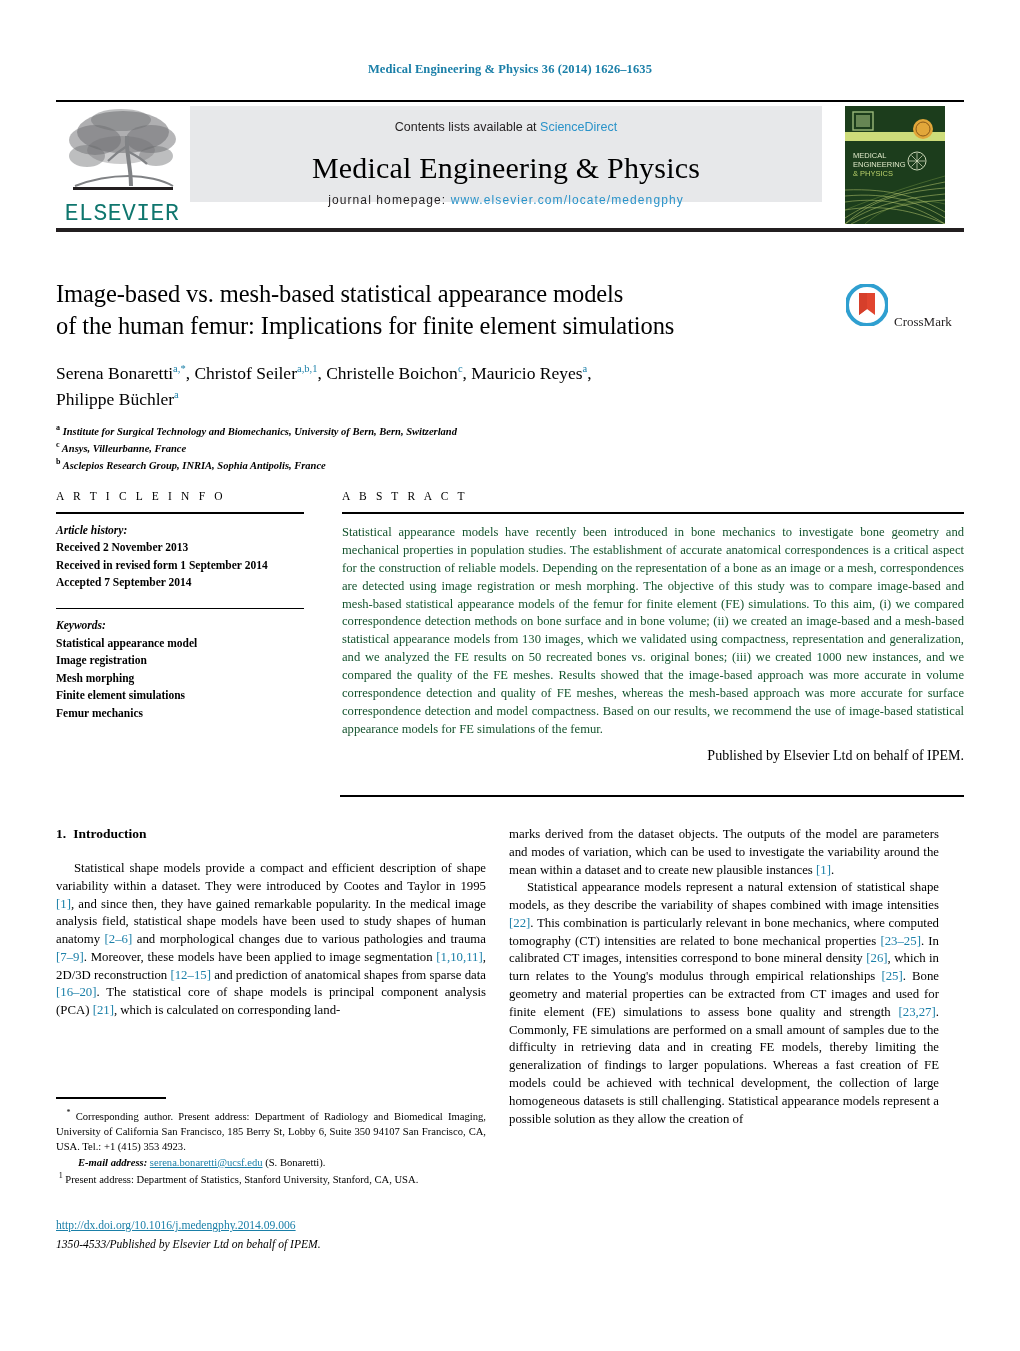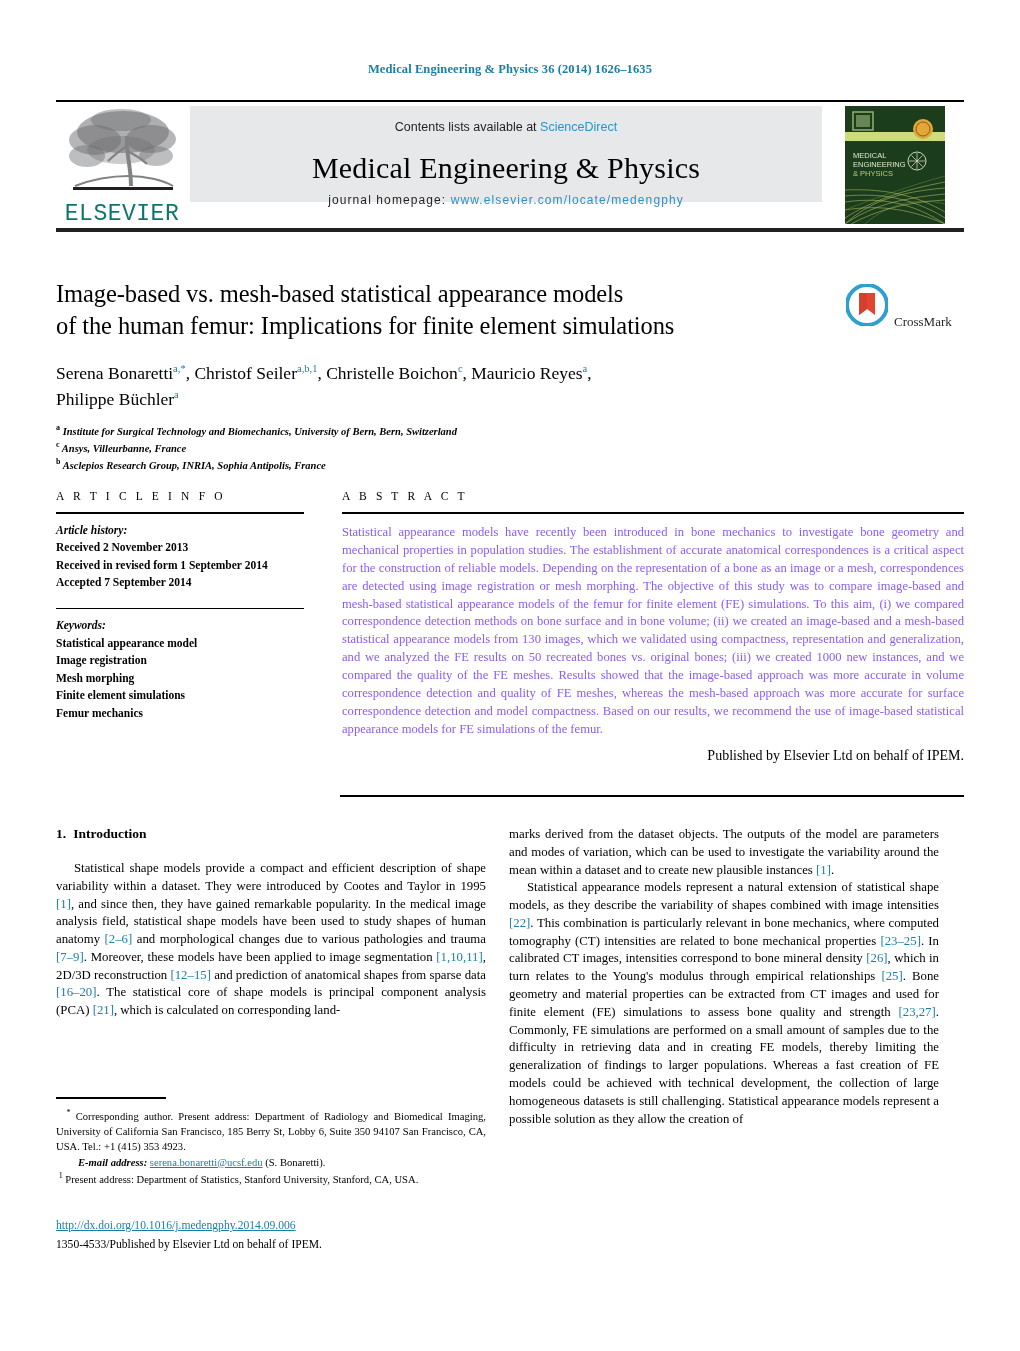--- a/index.html
+++ b/index.html
@@ -156,21 +156,21 @@
     line-height: 1.52;
   }
   .info-gap { height: 16px; }
 
   .abs-body {
     margin-top: 10px;
     font-family: "Liberation Serif", serif;
     font-size: 12.6px;
     line-height: 1.42;
     text-align: justify;
-    color: #8b5cf6;
+    color: #14532d;
   }
   .abs-pub {
     margin-top: 9px;
     font-family: "Liberation Serif", serif;
     font-size: 14px;
     text-align: right;
   }
 
   
   .bodyrule {
@@ -226,20 +226,21 @@
     color: #1a7fa8;
     text-decoration: underline;
     display:block;
     line-height:1.35;
   }
   .issn {
     font-family:"Liberation Serif", serif;
     font-size: 11.6px;
     color:#000;
     line-height:1.35;
+    font-style:italic;
   }
 </style>
 </head>
 <body>
 
 <div class="page">
 
   <div class="runhead">Medical Engineering &amp; Physics 36 (2014) 1626–1635</div>
 
   <div class="masthead">

